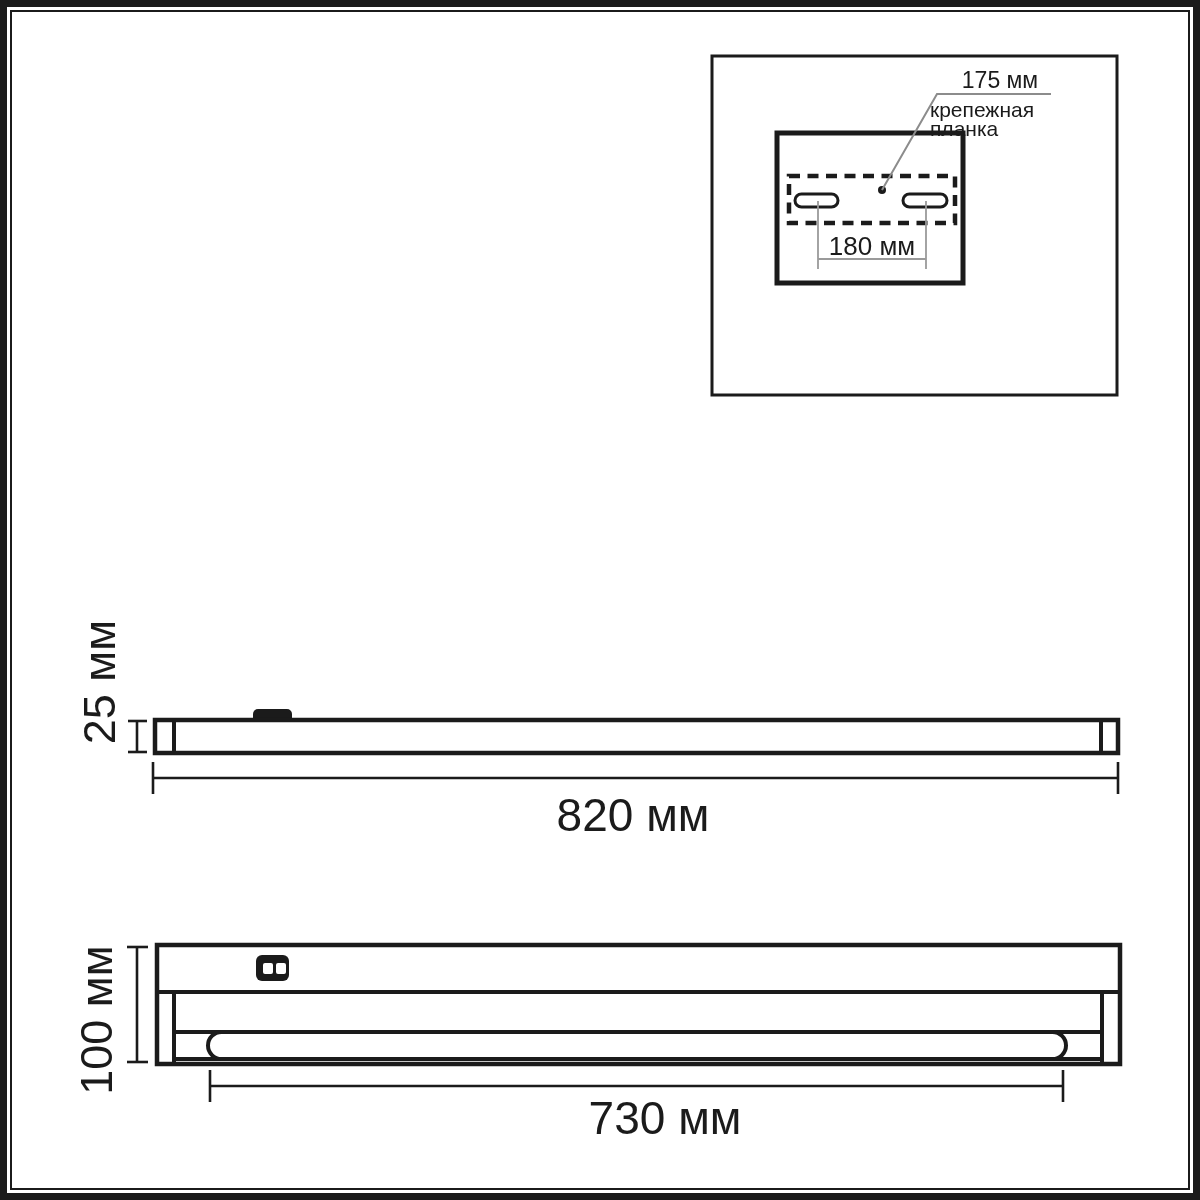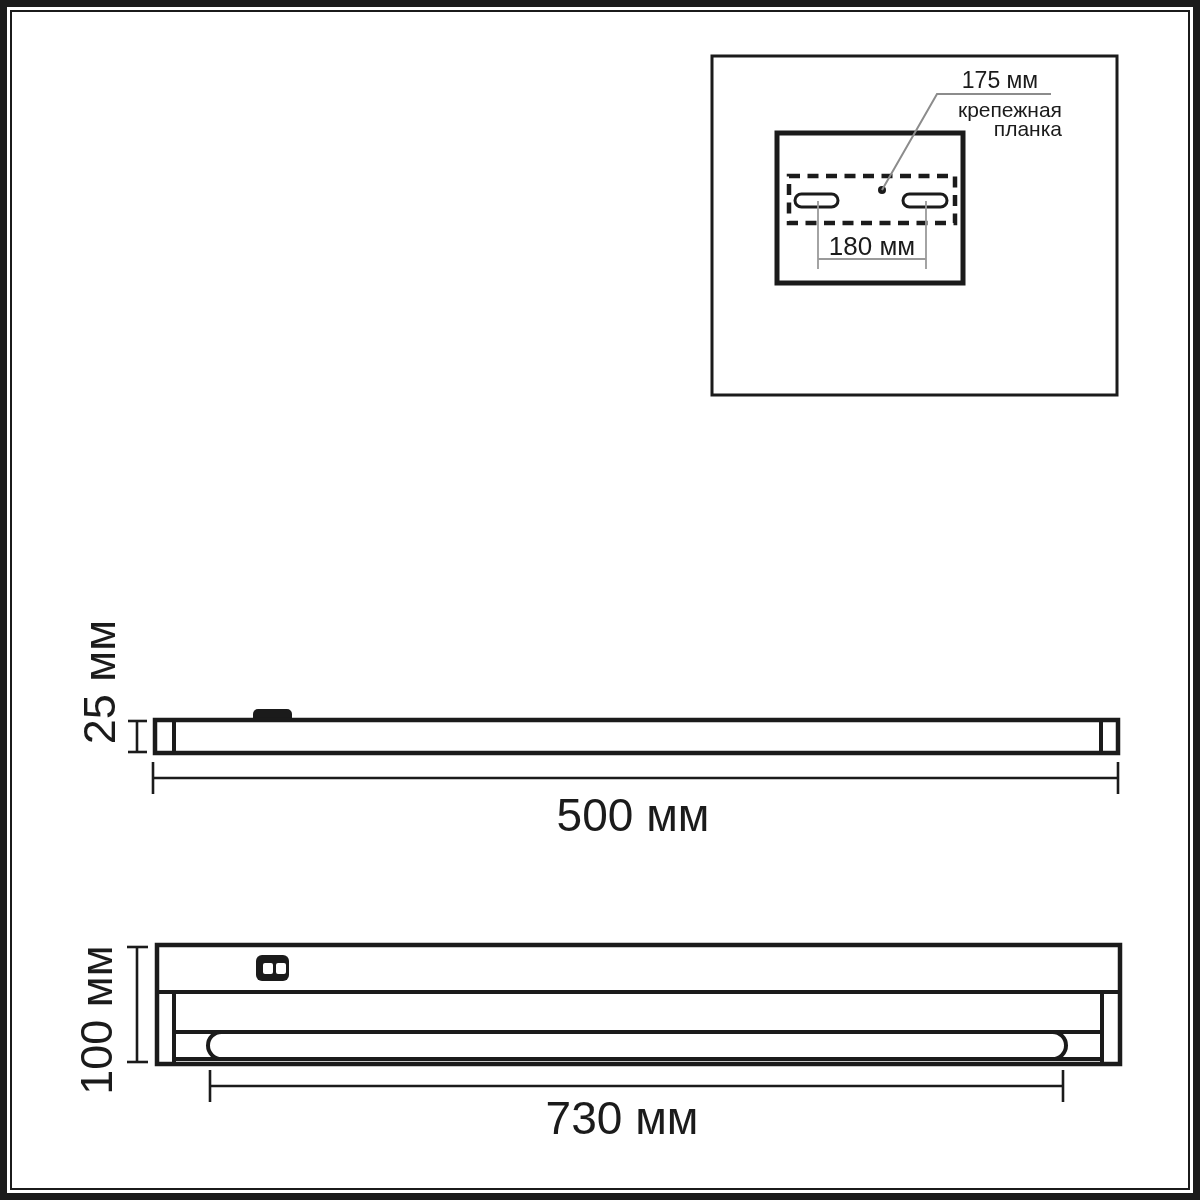--- a/index.html
+++ b/index.html
@@ -13,21 +13,21 @@
   .label{position:absolute;color:#1b1b1b;white-space:nowrap;}
   .center{text-align:center;}
   .dim-large{font-size:46px;}
   .dim-rot{
     font-size:45px;text-align:center;
     transform:rotate(-90deg);transform-origin:center center;
   }
   .inset-dim{font-size:26px;}
   .callout-value{font-size:23px;}
   .callout-name{
-    font-size:21px;line-height:0.92;white-space:normal;text-align:right;
+    font-size:21px;line-height:0.92;white-space:normal;text-align:left;
   }
 </style>
 </head>
 <body>
 
 <div class="frame-outer"></div>
 <div class="frame-inner"></div>
 
 <svg class="drawing-svg" width="1200" height="1200" viewBox="0 0 1200 1200">
 
@@ -90,17 +90,17 @@
 </svg>
 
 <div class="label callout-value center" style="left:935px;top:67px;width:130px;">175 мм</div>
 
 <div class="label callout-name" style="left:930px;top:100px;width:132px;">крепежная планка</div>
 
 <div class="label inset-dim center" style="left:812px;top:231px;width:120px;">180 мм</div>
 
 <div class="label dim-rot" style="left:20px;top:659px;width:160px;height:46px;line-height:46px;">25 мм</div>
 
-<div class="label dim-large center" style="left:483px;top:788px;width:300px;">500 мм</div>
+<div class="label dim-large center" style="left:483px;top:788px;width:300px;">820 мм</div>
 
 <div class="label dim-rot" style="left:7px;top:997px;width:180px;height:46px;line-height:46px;">100 мм</div>
 
-<div class="label dim-large center" style="left:472px;top:1091px;width:300px;">730 мм</div>
+<div class="label dim-large center" style="left:515px;top:1091px;width:300px;">730 мм</div>
 
 </body></html>

